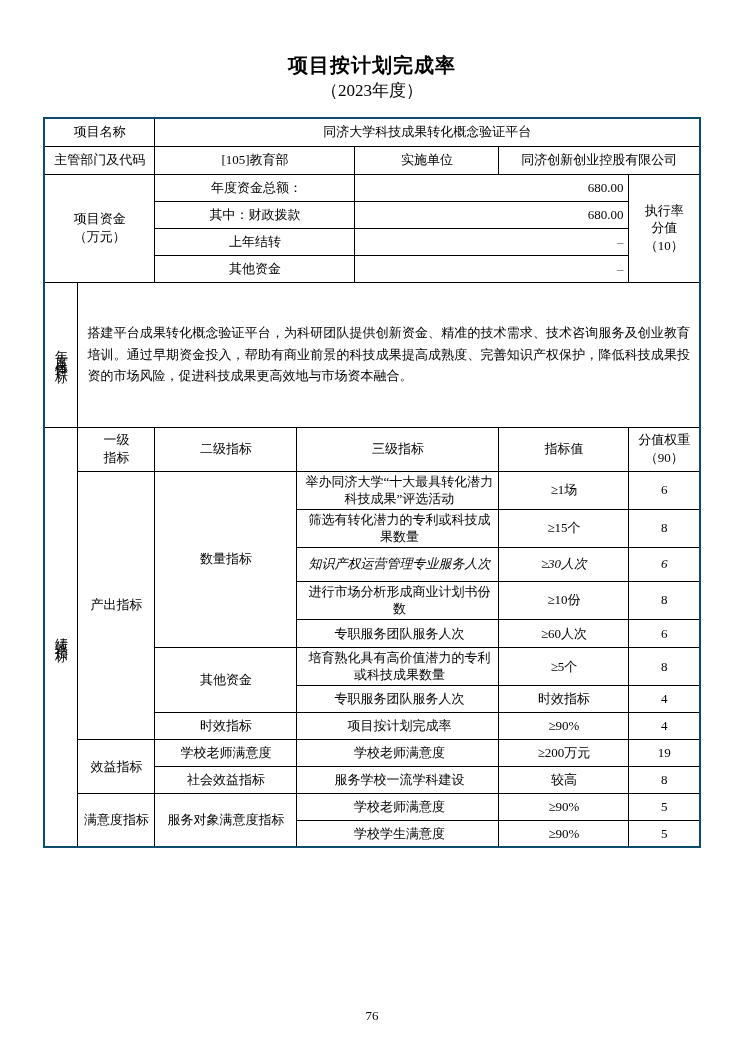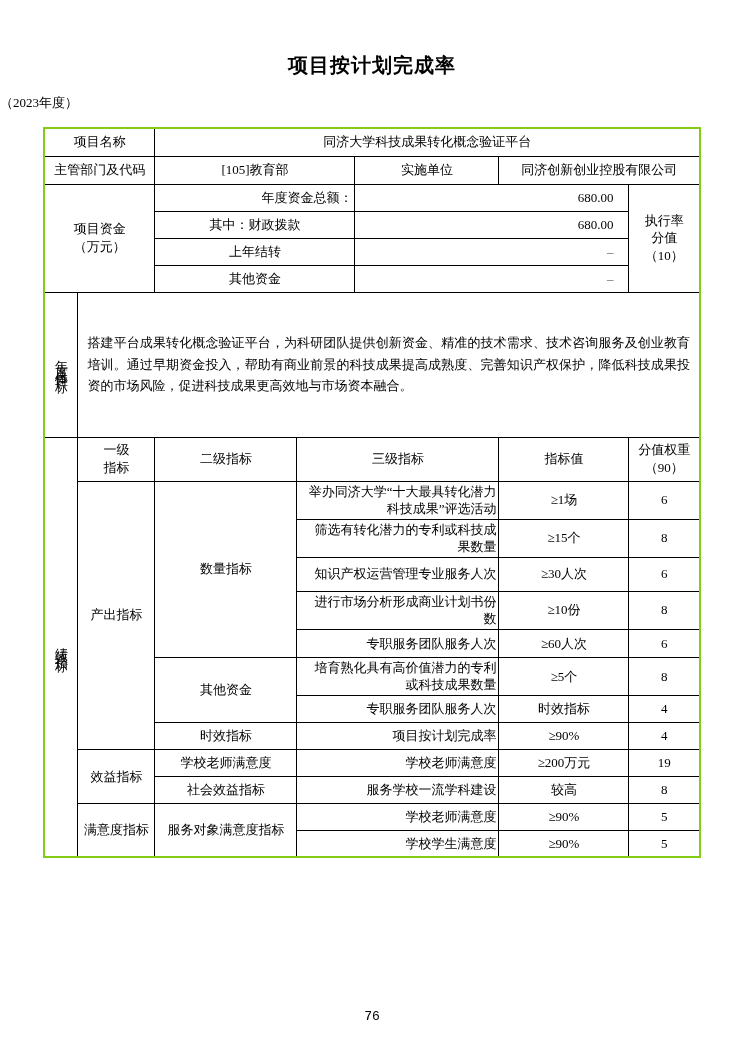--- a/index.html
+++ b/index.html
@@ -21,70 +21,69 @@
     overflow: hidden;
   }
   .title {
     margin: 52px 0 0 0;
     text-align: center;
     font-size: 20px;
     font-weight: bold;
     letter-spacing: 1px;
   }
   .subtitle {
-    margin-top: 15px;
-    font-size: 13px;
+    text-align: center;
+    font-size: 17px;
   }
   table.main {
     border-collapse: collapse;
     table-layout: fixed;
     width: 656px;
     margin: 15px auto 0 auto;
-    border: 2px solid #84cc16;
+    border: 2px solid #0c4a6e;
   }
   td {
     border: 1.5px solid #000;
     font-size: 13px;
     line-height: 1.35;
     padding: 1px 2px;
     vertical-align: middle;
     word-break: break-all;
   }
   .center { text-align: center; }
-  .left   { text-align: right;  padding-left: 5px; }
-  .right  { text-align: right; padding-right: 15px; }
+  .left   { text-align: center;  padding-left: 5px; }
+  .right  { text-align: right; padding-right: 5px; }
   .pre    { white-space: pre-line; }
   .dash   { color: #595959; }
   .vcell  { text-align: center; vertical-align: middle; padding: 0; }
   .vtext {
     display: inline-block;
     writing-mode: vertical-rl;
     text-orientation: upright;
     letter-spacing: 4px;
     font-size: 13px;
   }
   .goal-text {
     text-align: justify;
     padding: 10px 9px;
     line-height: 1.65;
   }
   tr.h27  { height: 27px; }
   tr.h28  { height: 28px; }
-  tr.h34  { height: 34px; }
+  tr.h34  { height: 34px; font-style: italic; }
   tr.h36  { height: 36px; }
   tr.h44  { height: 44px; }
   tr.h145 { height: 145px; }
   .page-number {
     position: absolute;
     bottom: 28px;
     left: 0;
     width: 100%;
     text-align: center;
     font-size: 13px;
-    font-family: Liberation Mono, monospace;
   }
 </style>
 </head>
 <body>
 
 <div class="page">
 
   <h1 class="title">项目按计划完成率</h1>
   <div class="subtitle">（2023年度）</div>
 

